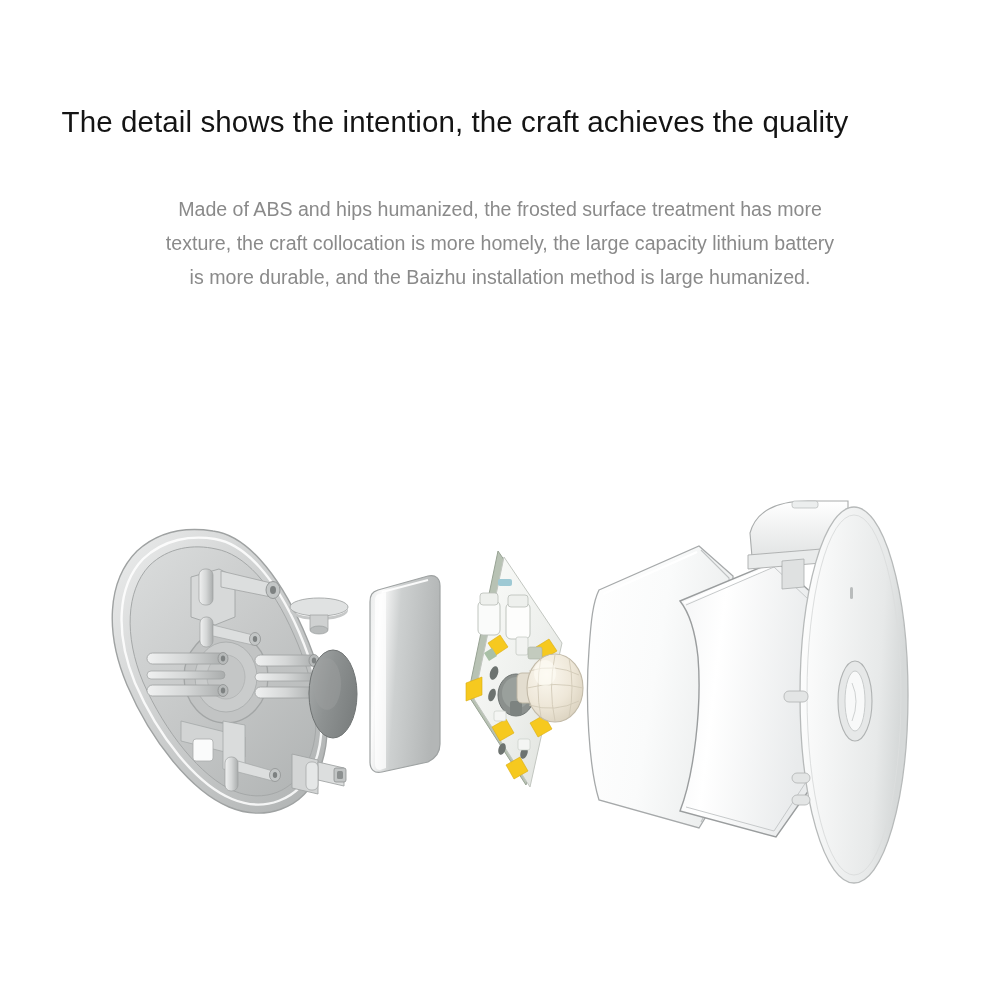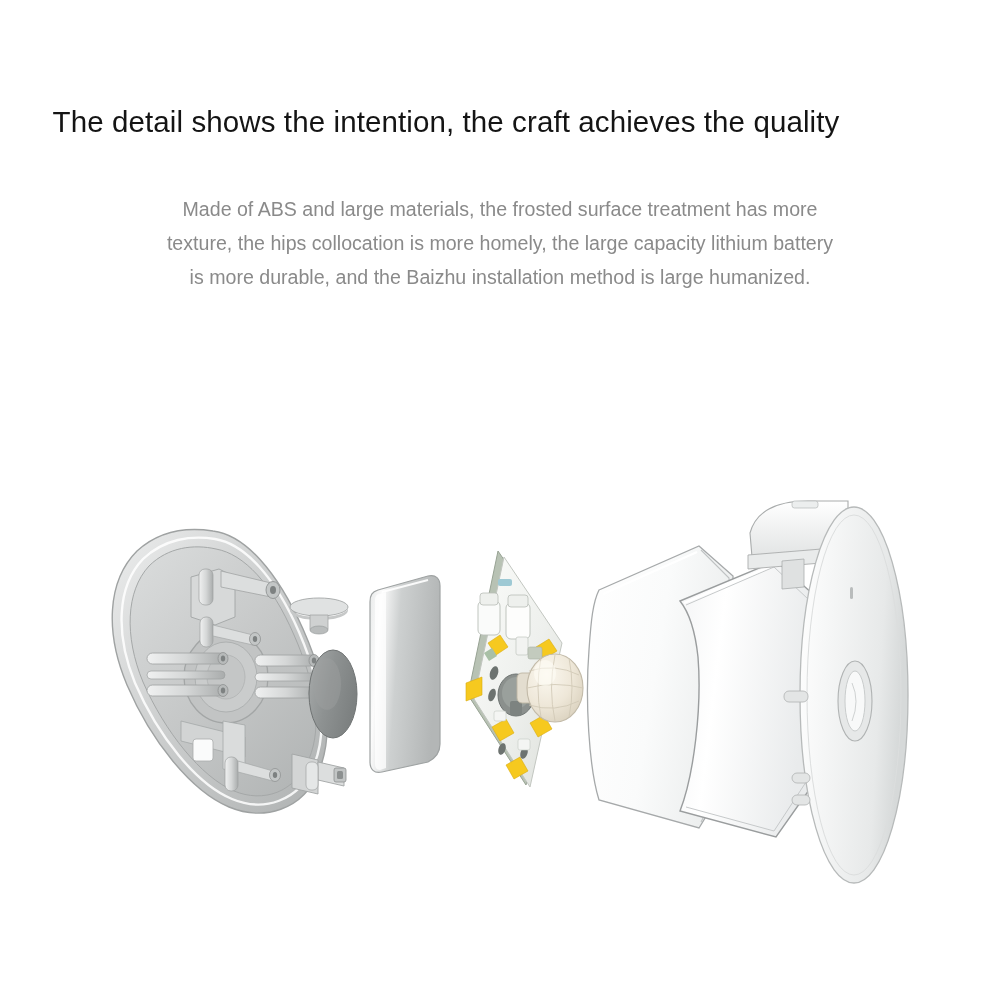--- a/index.html
+++ b/index.html
@@ -6,21 +6,21 @@
   body{
     width:1001px;height:1001px;
     background:#ffffff;
     font-family:"Liberation Sans", sans-serif;
     overflow:hidden;
   }
   .page{position:relative;width:1001px;height:1001px;background:#ffffff;}
 
   
   .headline{
-    position:absolute;left:3px;top:104px;width:886px;
+    position:absolute;left:12px;top:104px;width:886px;
     text-align:center;
     font-size:29.5px;
     line-height:36px;
     color:#141414;
     font-weight:400;
     letter-spacing:.1px;
     white-space:nowrap;
   }
   .subcopy{
     position:absolute;left:90px;top:192px;width:820px;
@@ -39,22 +39,22 @@
   svg{display:block;overflow:visible;}
 </style>
 </head>
 <body>
 
 <div class="page">
 
   <div class="headline">The detail shows the intention, the craft achieves the quality</div>
 
   <div class="subcopy">
-    <span class="ln">Made of ABS and large materials, the frosted surface treatment has more</span>
-    <span class="ln">texture, the hips collocation is more homely, the large capacity lithium battery</span>
+    <span class="ln">Made of ABS and hips humanized, the frosted surface treatment has more</span>
+    <span class="ln">texture, the craft collocation is more homely, the large capacity lithium battery</span>
     <span class="ln">is more durable, and the Baizhu installation method is large humanized.</span>
   </div>
 
   <div class="stage">
 
     <div class="part" style="left:95px;top:60px;">
       <svg width="280" height="300" viewBox="0 0 280 300">
         <defs>
           <linearGradient id="hsGrad" x1="0" y1="0" x2="1" y2="1">
             <stop offset="0" stop-color="#eceded"></stop>

